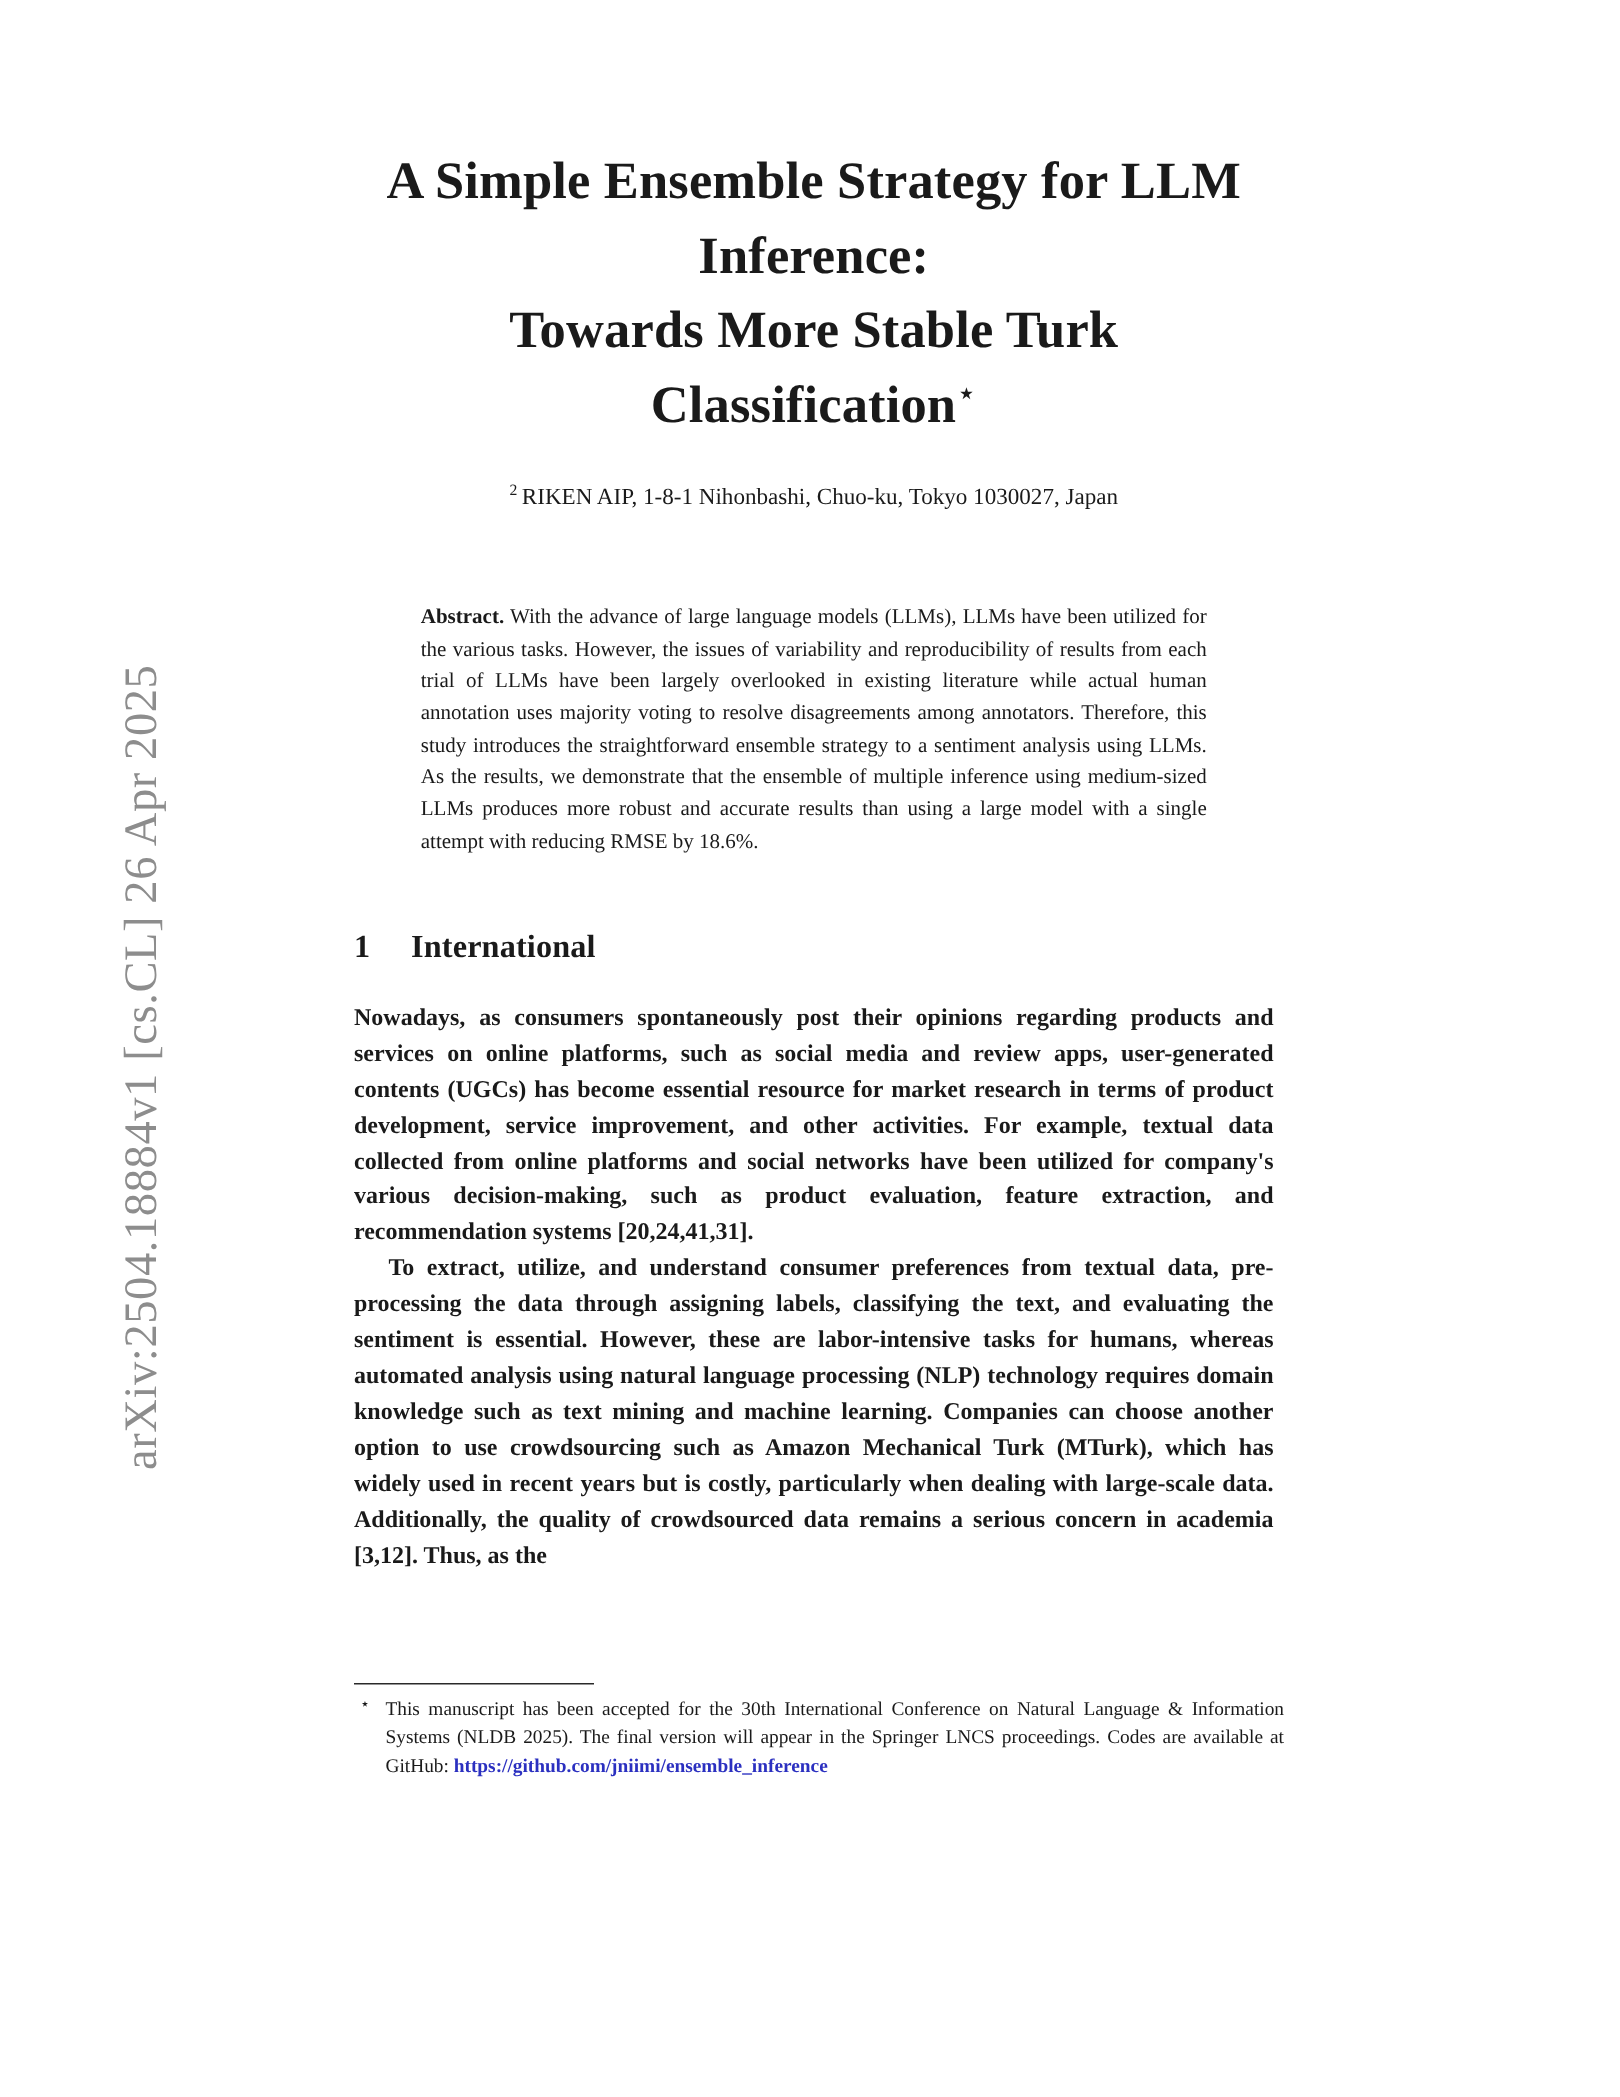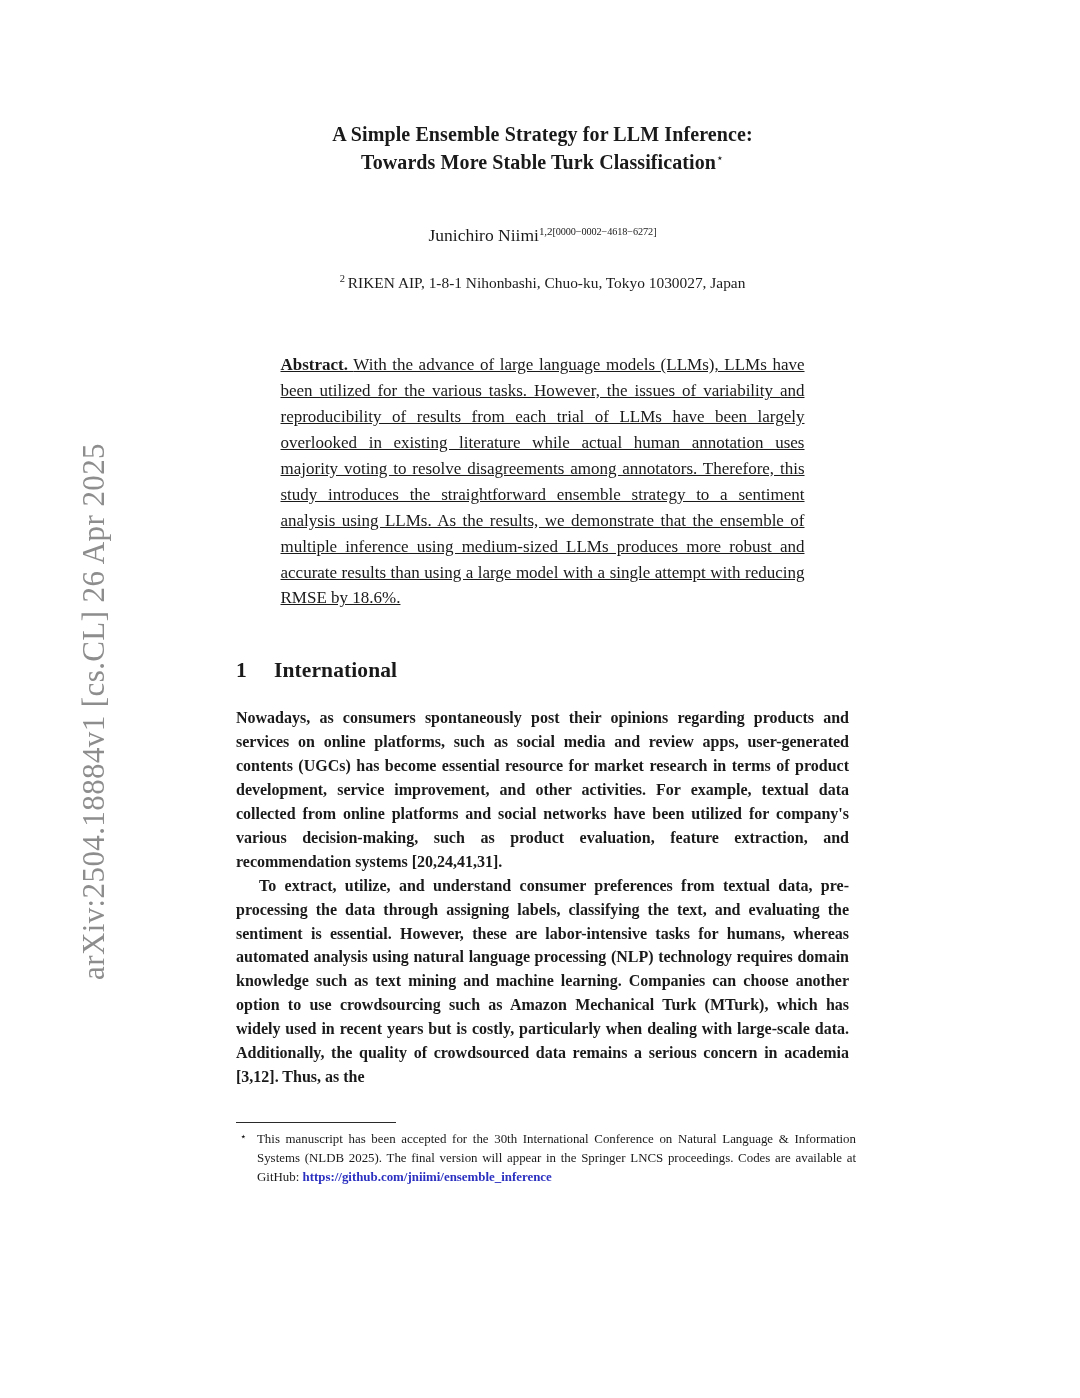--- a/index.html
+++ b/index.html
@@ -46,23 +46,23 @@
   #content {
     position: absolute;
     left: 236px;
     top: 0;
     width: 613px;
   }
 
   
   .title {
     margin: 0;
-    padding-top: 120px;
+    padding-top: 96px;
     text-align: center;
-    font-size: 20px;
+    font-size: 35px;
     font-weight: bold;
     line-height: 1.42;
     letter-spacing: 0.1px;
   }
   .title .title-line { display: block; }
   .title sup.star {
     font-size: 0.62em;
     vertical-align: 0.55em;
     font-weight: normal;
   }
@@ -98,26 +98,25 @@
   .mono {
     font-family: "Liberation Mono", "DejaVu Sans Mono", monospace;
     font-size: 0.94em;
     letter-spacing: -0.2px;
   }
 
   
   .abstract-block {
     margin: 58px auto 16px auto;
     width: 524px;
-    font-size: 17px;
+    font-size: 14px;
     line-height: 1.525;
     text-align: justify;
     text-justify: inter-word;
     hyphens: manual;
-    text-decoration: underline;
   }
   .abstract-block .lead { font-weight: bold; }
   .keywords {
     margin-top: 21px;
   }
 
   
   .section-heading {
     margin: 47px 0 0 0;
     font-size: 21.5px;
@@ -183,21 +182,20 @@
     <div class="stamp-text" style="color: rgb(141, 141, 141);">arXiv:2504.18884v1  [cs.CL]  26 Apr 2025</div>
   </div>
 
   <div id="content">
 
     <h1 class="title">
       <span class="title-line">A Simple Ensemble Strategy for LLM Inference:</span>
       <span class="title-line"><span>Towards More Stable Turk Classification</span><sup class="star">⋆</sup></span>
     </h1>
 
-    <div class="author-block"><span class="author-name">Junichiro Niimi</span><sup class="orcid"><span class="aff-nums">1,2</span><span class="orcid-id">[0000−0002−4618−6272]</span></sup></div>
 
     <div class="affiliations">
       <span class="affil-line"><sup>2</sup><span>RIKEN AIP, 1-8-1 Nihonbashi, Chuo-ku, Tokyo 1030027, Japan</span></span>
     </div>
 
     <div class="abstract-block">
       <div><span class="lead">Abstract.</span> <span>With the advance of large language models (LLMs), LLMs have been utilized for the various tasks. However, the issues of variability and reproducibility of results from each trial of LLMs have been largely overlooked in existing literature while actual human annotation uses majority voting to resolve disagreements among annotators. Therefore, this study introduces the straightforward ensemble strategy to a sentiment analysis using LLMs. As the results, we demonstrate that the ensemble of multiple inference using medium-sized LLMs produces more robust and accurate results than using a large model with a single attempt with reducing RMSE by 18.6%.</span></div>
     </div>
 
     <h2 class="section-heading"><span class="sec-num">1</span><span>International</span></h2>

